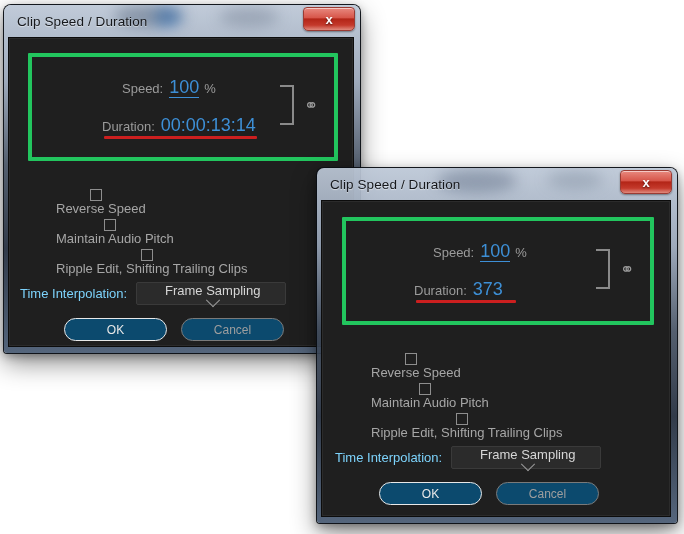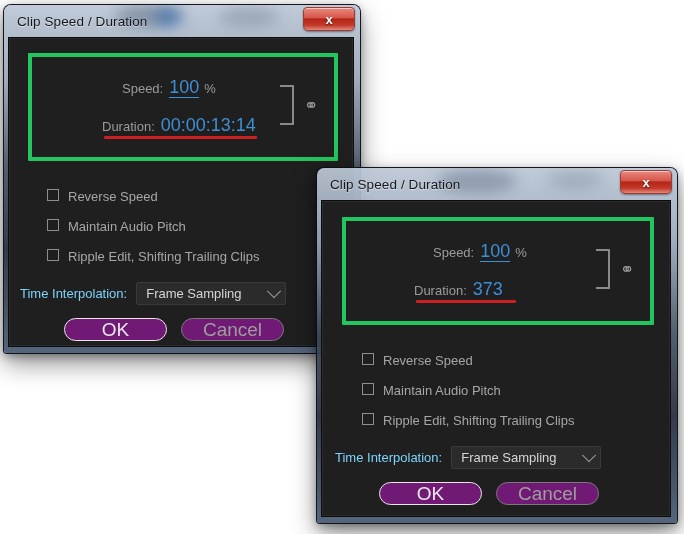--- a/index.html
+++ b/index.html
@@ -128,22 +128,22 @@
     position:absolute;
     color:#9a9a9a;
     font-size:17px;
     line-height:1;
     font-family:"DejaVu Sans", sans-serif;
   }
 
   
   .check-row{
     position:absolute;
-    display:flex;align-items:flex-start;
-    cursor:pointer;white-space:nowrap;
+    display:flex;align-items:center;
+    cursor:pointer;white-space:nowrap;flex-direction:column;
   }
   .cbox{
     width:12px;height:12px;
     border:1px solid #8e8e8e;
     background:#1f1f1f;
     box-sizing:border-box;
     flex:0 0 auto;
   }
   .check-label{
     margin-left:9px;
@@ -157,38 +157,39 @@
   .select{
     margin-left:9px;
     width:150px;height:23px;
     background:#2b2b2b;
     border:1px solid #3a3a3a;
     border-radius:2px;
     display:flex;align-items:center;
     padding:0 6px 0 9px;
     box-sizing:border-box;
     cursor:pointer;
+    flex-direction:column;
   }
   .select .sel-text{color:#d6d6d6;font-size:13px;flex:1;}
   .select .chev{
     width:9px;height:9px;
     border-right:1.4px solid #9a9a9a;
     border-bottom:1.4px solid #9a9a9a;
     transform:rotate(45deg) translate(-2px,-2px);
     flex:0 0 auto;
   }
 
   
   .btn-row{position:absolute;display:flex;gap:14px;}
   .btn{
     width:103px;height:23px;
     border-radius:12px;
-    background:#701a75;
+    background:#0c4a6e;
     display:flex;align-items:center;justify-content:center;
-    font-size:19px;
+    font-size:12px;
     cursor:pointer;
     box-sizing:border-box;
   }
   .btn.primary{border:1.6px solid #e8e8e8;color:#e8e8e8;}
   .btn.secondary{border:1.3px solid #7a7a7a;color:#9e9e9e;}
 
   
   #dlg1{left:4px;top:5px;width:356px;height:348px;}
   #dlg1 .client{left:4px;top:32px;width:346px;height:310px;position:absolute;}
 

